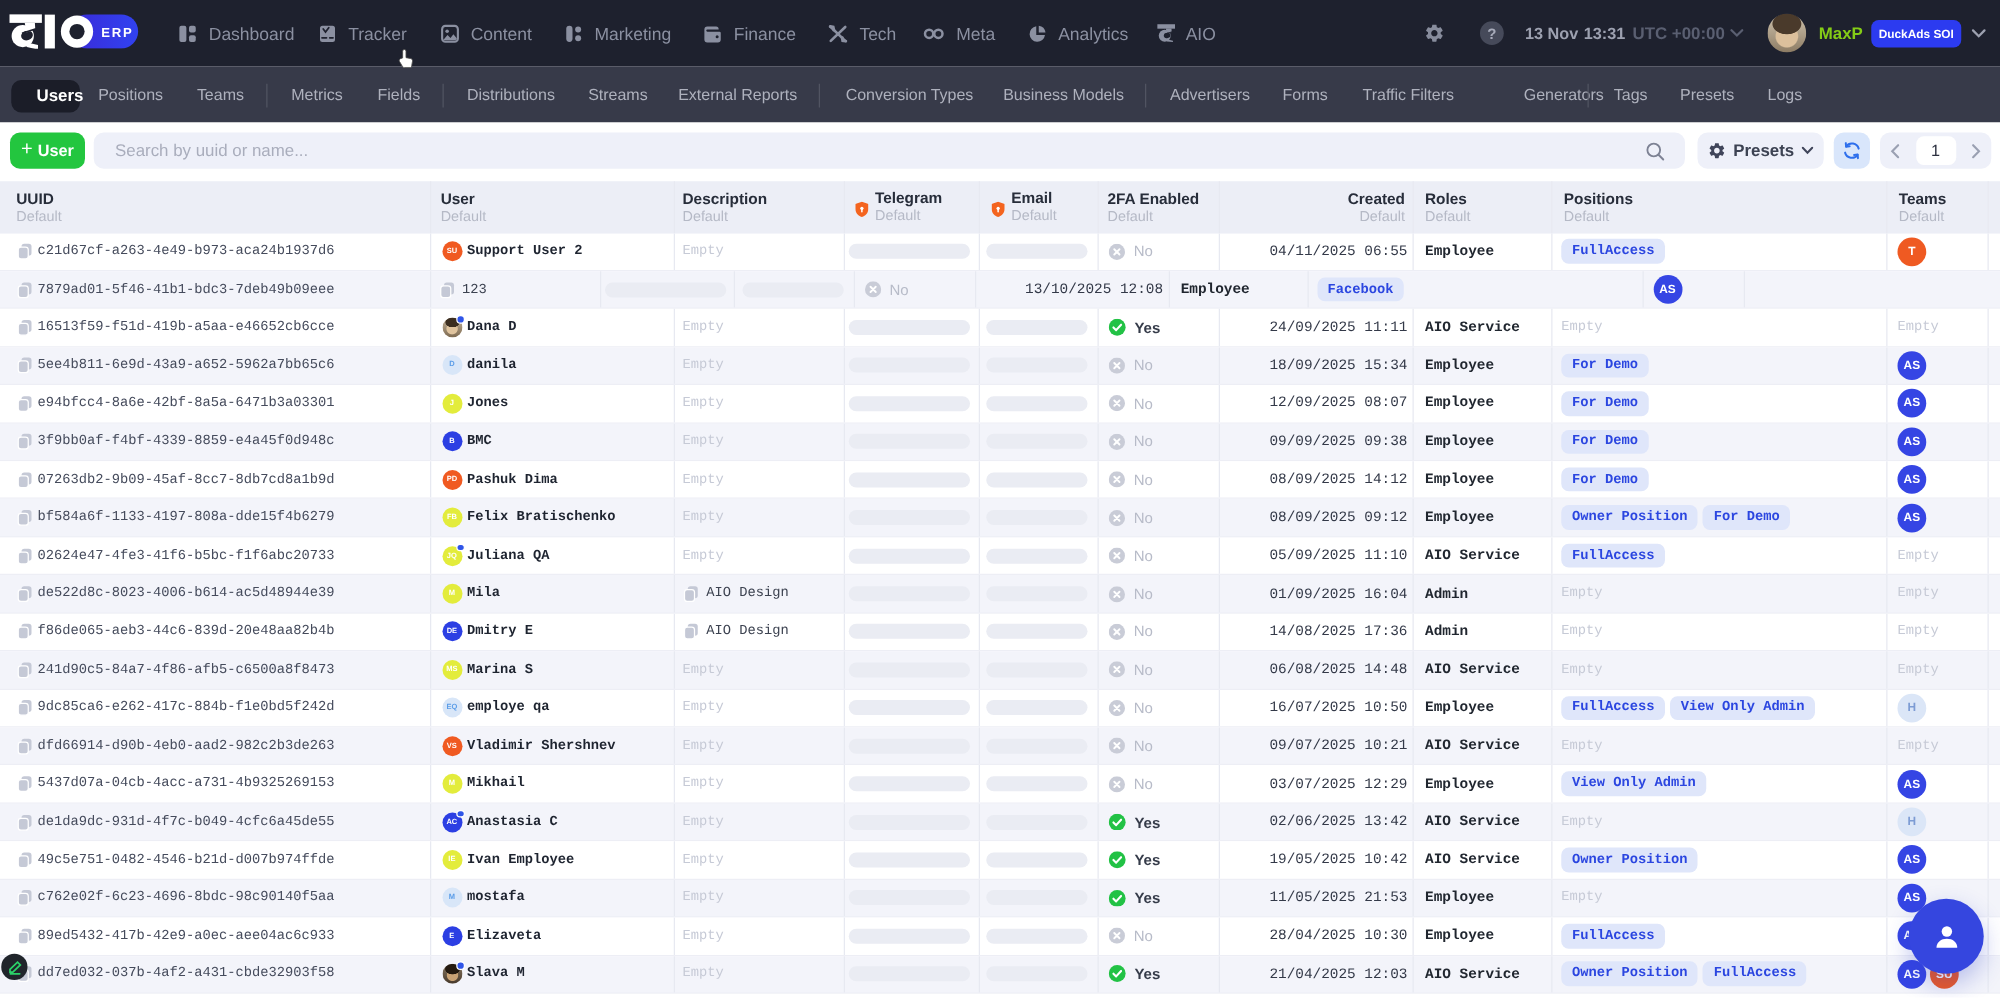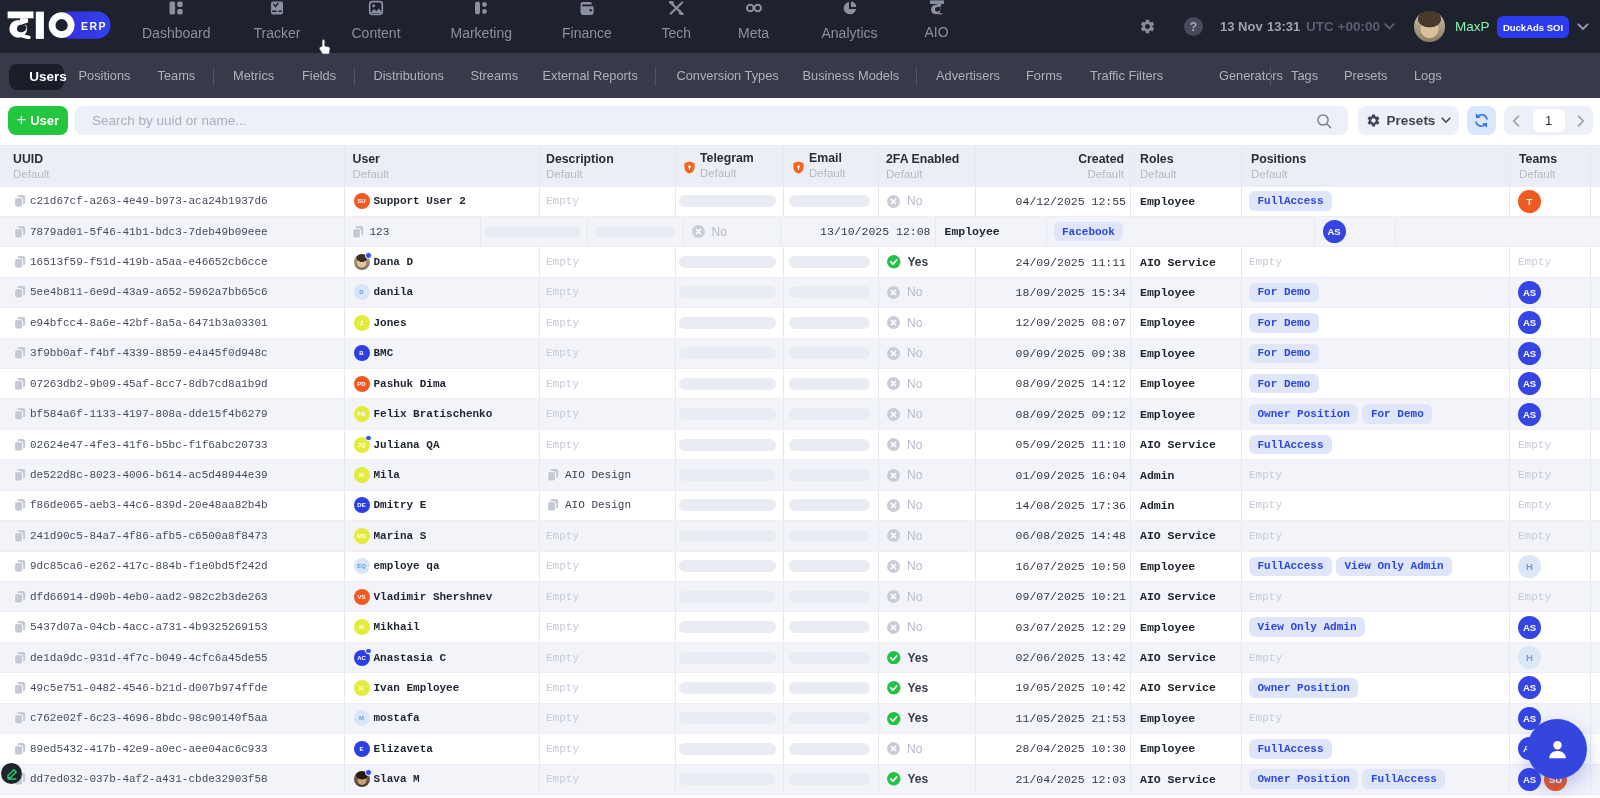--- a/index.html
+++ b/index.html
@@ -3,21 +3,21 @@
 <meta charset="utf-8">
 <style>
 * { margin:0; padding:0; box-sizing:border-box; }
 html,body { width:1600px; height:798px; overflow:hidden; background:#fff; }
 body { font-family:"Liberation Sans", sans-serif; position:relative; }
 .abs { position:absolute; }
 svg { display:block; }
 
 
 .topbar { position:absolute; left:0; top:0; width:1600px; height:53px; background:#1e212e; }
-.nit { position:absolute; top:0; height:53px; display:flex; align-items:center; gap:9px; color:#8b90a1; font-size:14px; font-weight:500;flex-direction:column; }
+.nit { position:absolute; top:0; height:53px; display:flex; align-items:center; gap:9px; color:#8b90a1; font-size:14px; font-weight:500; }
 .rtxt { position:absolute; top:0; height:53px; display:flex; align-items:center; }
 
 
 .subnav { position:absolute; left:0; top:53px; width:1600px; height:45px; background:#373a49; }
 .tab { position:absolute; top:0; height:45px; display:flex; align-items:center; color:#aeb1bd; font-size:12.8px; font-weight:500; }
 .tabact { position:absolute; left:9px; top:10.5px; width:55px; height:26px; background:#1b1d28; border-radius:8px; color:#fff; font-size:13.5px; font-weight:700; display:flex; align-items:center; justify-content:center;padding-left:23px; }
 .vsep { position:absolute; top:13.5px; width:1px; height:19px; background:#515462; }
 
 
 .toolbar { position:absolute; left:0; top:98px; width:1600px; height:47px; background:#fff; }
@@ -173,21 +173,21 @@
       <path d="M19.14 12.94c.04-.3.06-.61.06-.94 0-.32-.02-.64-.07-.94l2.03-1.58c.18-.14.23-.41.12-.61l-1.92-3.32c-.12-.22-.37-.29-.59-.22l-2.39.96c-.5-.38-1.03-.7-1.62-.94l-.36-2.54c-.04-.24-.24-.41-.48-.41h-3.84c-.24 0-.43.17-.47.41l-.36 2.54c-.59.24-1.13.57-1.62.94l-2.39-.96c-.22-.08-.47 0-.59.22L2.74 8.87c-.12.21-.08.47.12.61l2.03 1.58c-.05.3-.09.63-.09.94s.02.64.07.94l-2.03 1.58c-.18.14-.23.41-.12.61l1.92 3.32c.12.22.37.29.59.22l2.39-.96c.5.38 1.03.7 1.62.94l.36 2.54c.05.24.24.41.48.41h3.84c.24 0 .44-.17.47-.41l.36-2.54c.59-.24 1.13-.56 1.62-.94l2.39.96c.22.08.47 0 .59-.22l1.92-3.32c.12-.22.07-.47-.12-.61zM12 15.6c-1.98 0-3.6-1.62-3.6-3.6s1.62-3.6 3.6-3.6 3.6 1.62 3.6 3.6-1.62 3.6-3.6 3.6z"></path>
     </svg>
   <div class="abs" style="left:1184px;top:17px;width:19px;height:19px;border-radius:50%;background:#464a5a;display:flex;align-items:center;justify-content:center;color:#a7abba;font-size:12px;font-weight:700;">?</div>
   <div class="rtxt" style="left:1220px;color:#9da1b0;font-size:13px;font-weight:600;">13 Nov</div>
   <div class="rtxt" style="left:1267px;color:#9da1b0;font-size:13px;font-weight:600;">13:31</div>
   <div class="rtxt" style="left:1306px;color:#5a5f71;font-size:13.5px;font-weight:600;">UTC +00:00</div>
   <svg class="abs" style="left:1384px;top:23px;" width="11" height="7" viewBox="0 0 11 7" fill="none" stroke="#5a5f71" stroke-width="1.8" stroke-linecap="round">
       <path d="M1.2 1.2 L5.5 5.4 L9.8 1.2"></path>
     </svg>
   <div class="abs" style="left:1414px;top:11px;width:31px;height:31px;border-radius:50%;background:radial-gradient(ellipse 62% 45% at 50% 26%,#4a3a2b 0 58%,rgba(0,0,0,0) 62%),radial-gradient(circle at 50% 58%,#dcc09c 0 36%,rgba(0,0,0,0) 40%),linear-gradient(180deg,#cfc3ae,#8d7c64);"></div>
-  <div class="rtxt" style="left:1455px;color:#86efac;font-size:13.5px;font-weight:400;">MaxP</div>
+  <div class="rtxt" style="left:1455px;color:#84cc16;font-size:13.5px;font-weight:700;">MaxP</div>
   <div class="abs" style="left:1497px;top:16px;width:72px;height:22px;background:#2c3bf0;border-radius:6px;color:#fff;font-size:9.5px;font-weight:700;display:flex;align-items:center;justify-content:center;">DuckAds SOI</div>
   <svg class="abs" style="left:1577px;top:23px;" width="12" height="8" viewBox="0 0 12 8" fill="none" stroke="#9da1b0" stroke-width="1.8" stroke-linecap="round">
       <path d="M1.4 1.3 L6 6 L10.6 1.3"></path>
     </svg>
 </div>
 
 <div class="subnav">
   <div class="tabact">Users</div>
   <div class="tab" style="left:78.5px;">Positions</div>
   <div class="tab" style="left:157.5px;">Teams</div>
@@ -328,21 +328,21 @@
         <span class="redact e"></span>
       </div>
       <div class="cell c6 colsep">
         <svg width="13" height="13" viewBox="0 0 13 13" style="flex:none">
           <circle cx="6.5" cy="6.5" r="6.5" fill="#c9ccd7"></circle>
           <path d="M4.4 4.4 L8.6 8.6 M8.6 4.4 L4.4 8.6" stroke="#fff" stroke-width="1.5" stroke-linecap="round"></path>
         </svg>
         <span class="no-t">No</span>
       </div>
       <div class="cell c7 colsep">
-        <span class="mono date">04/12/2025 12:55</span>
+        <span class="mono date">04/11/2025 06:55</span>
       </div>
       <div class="cell c8 colsep">
         <span class="mono role">Employee</span>
       </div>
       <div class="cell c9 colsep">
         <span class="pill">FullAccess</span>
       </div>
       <div class="cell c10 colsep">
         <span style="display:flex;gap:3px;">
           <span class="tav" style="background:#ef5a22;color:#fff;">T</span>

